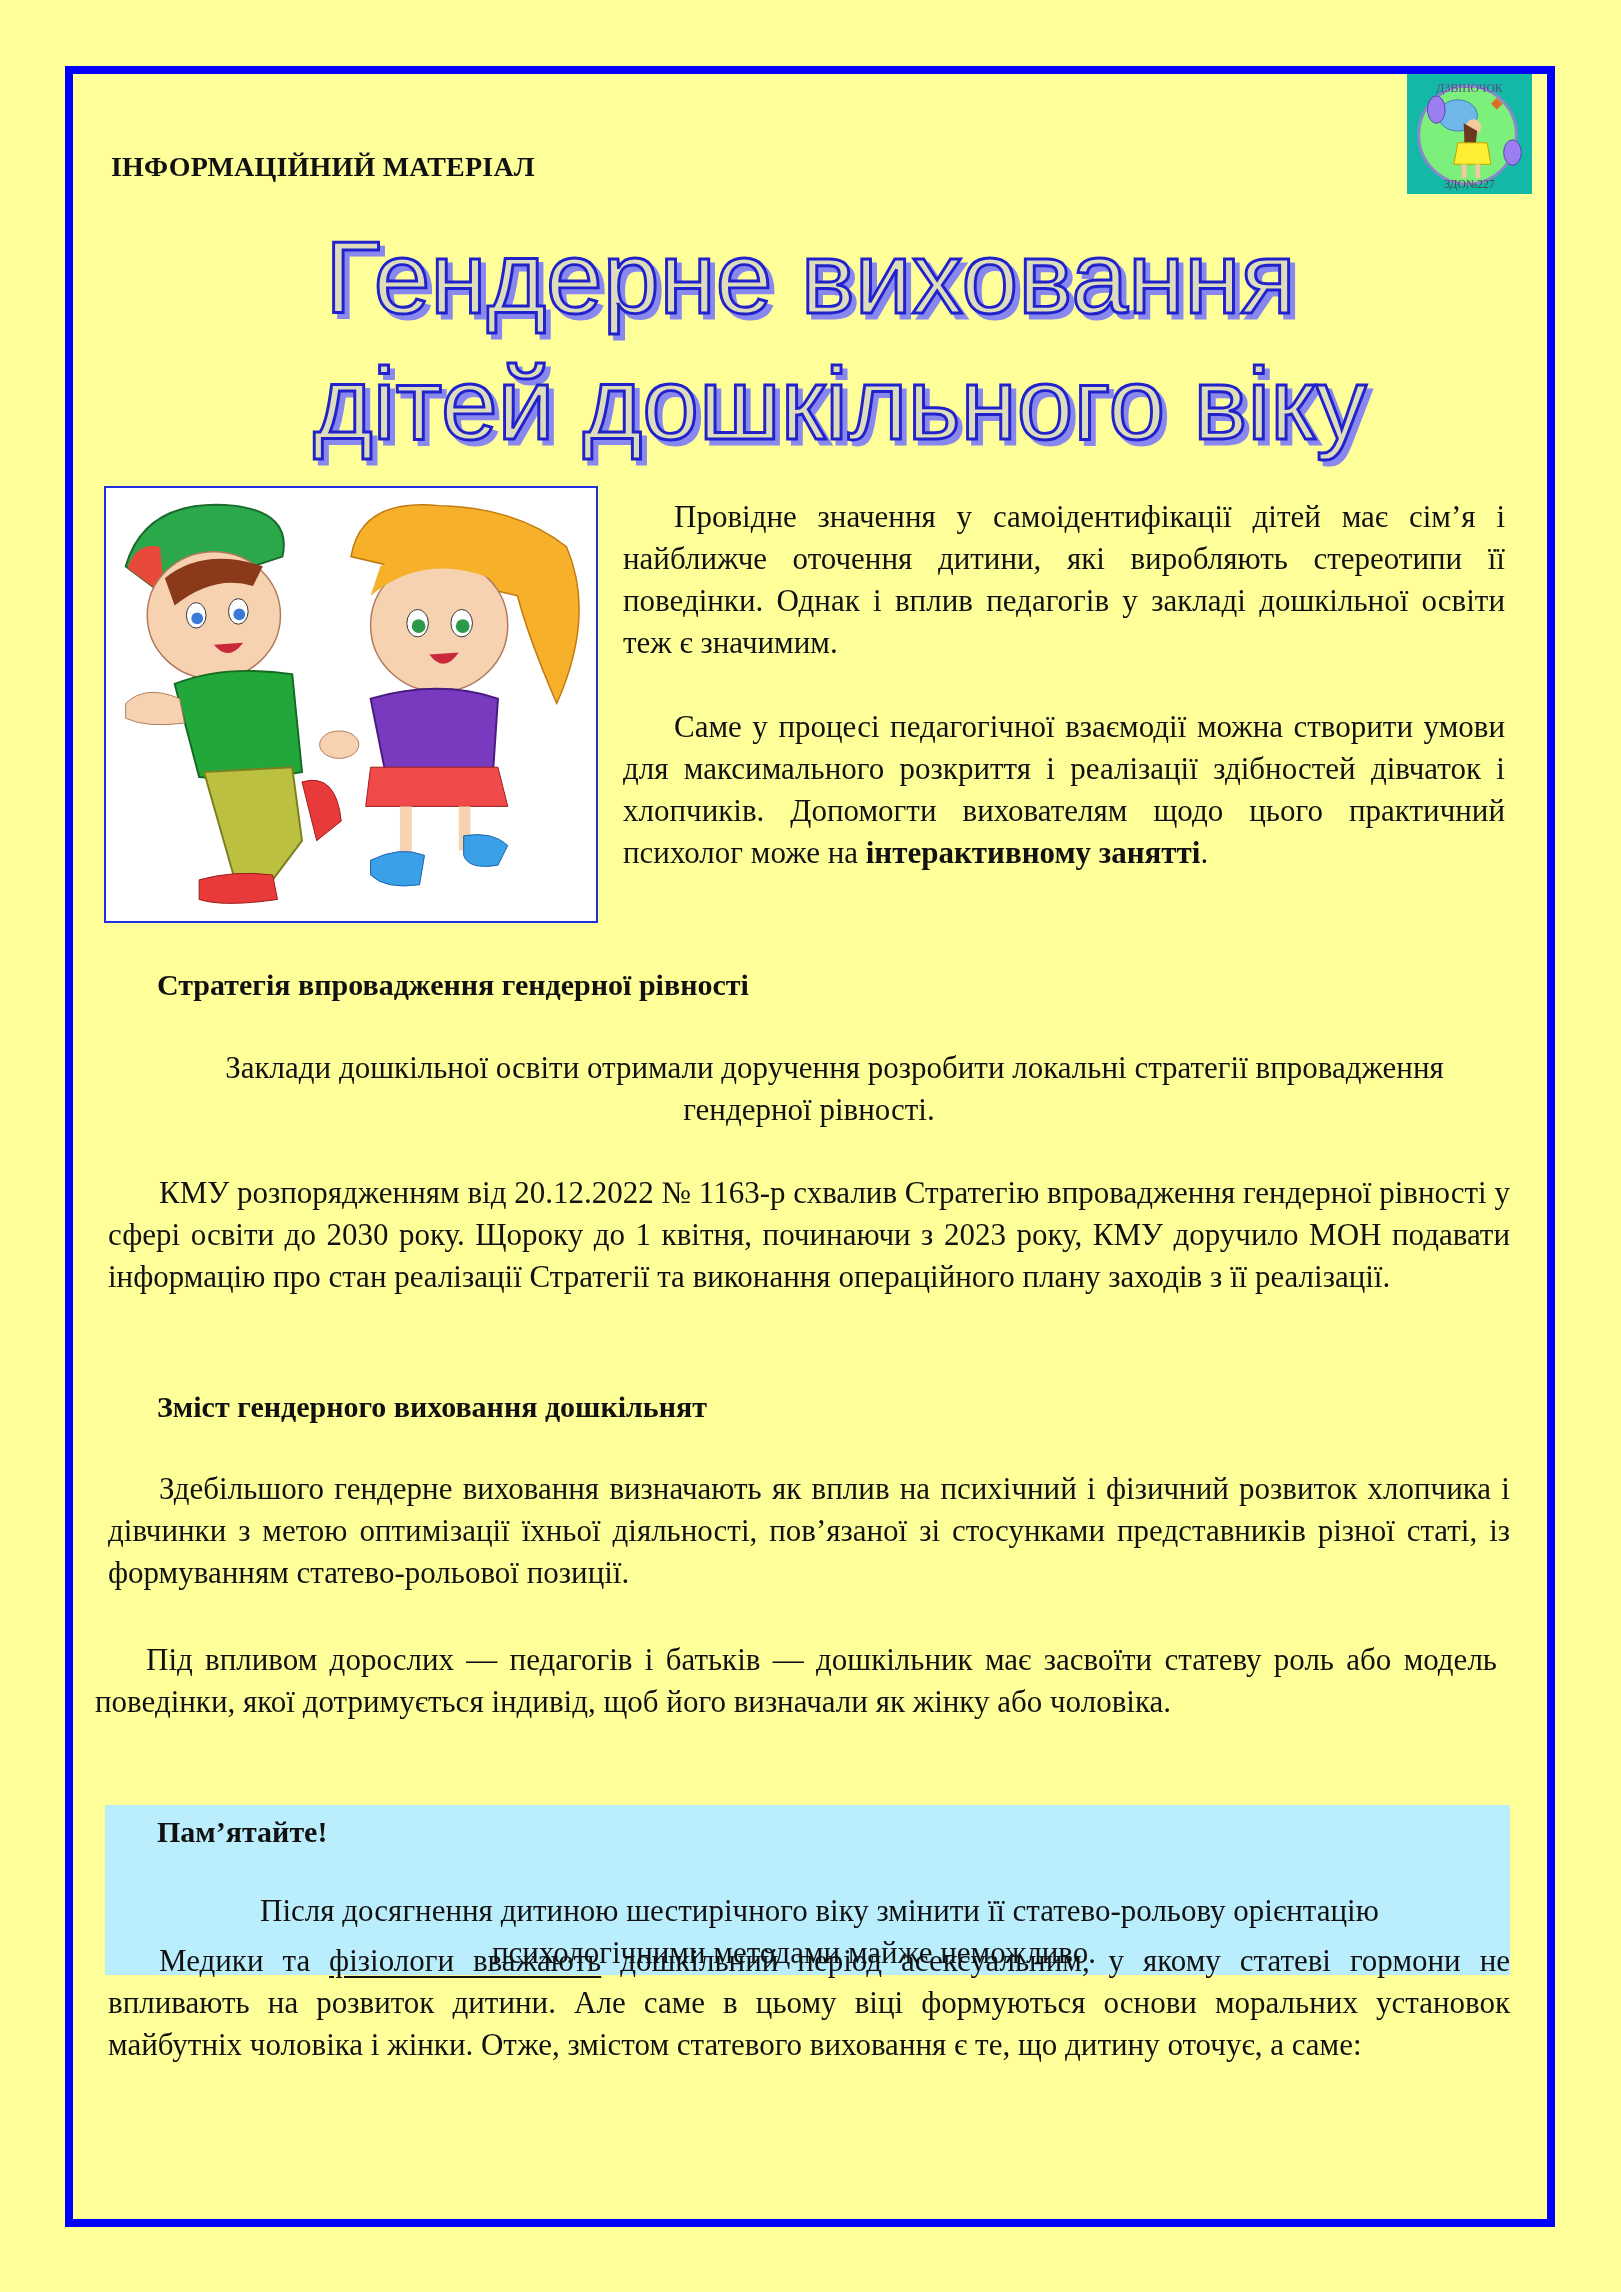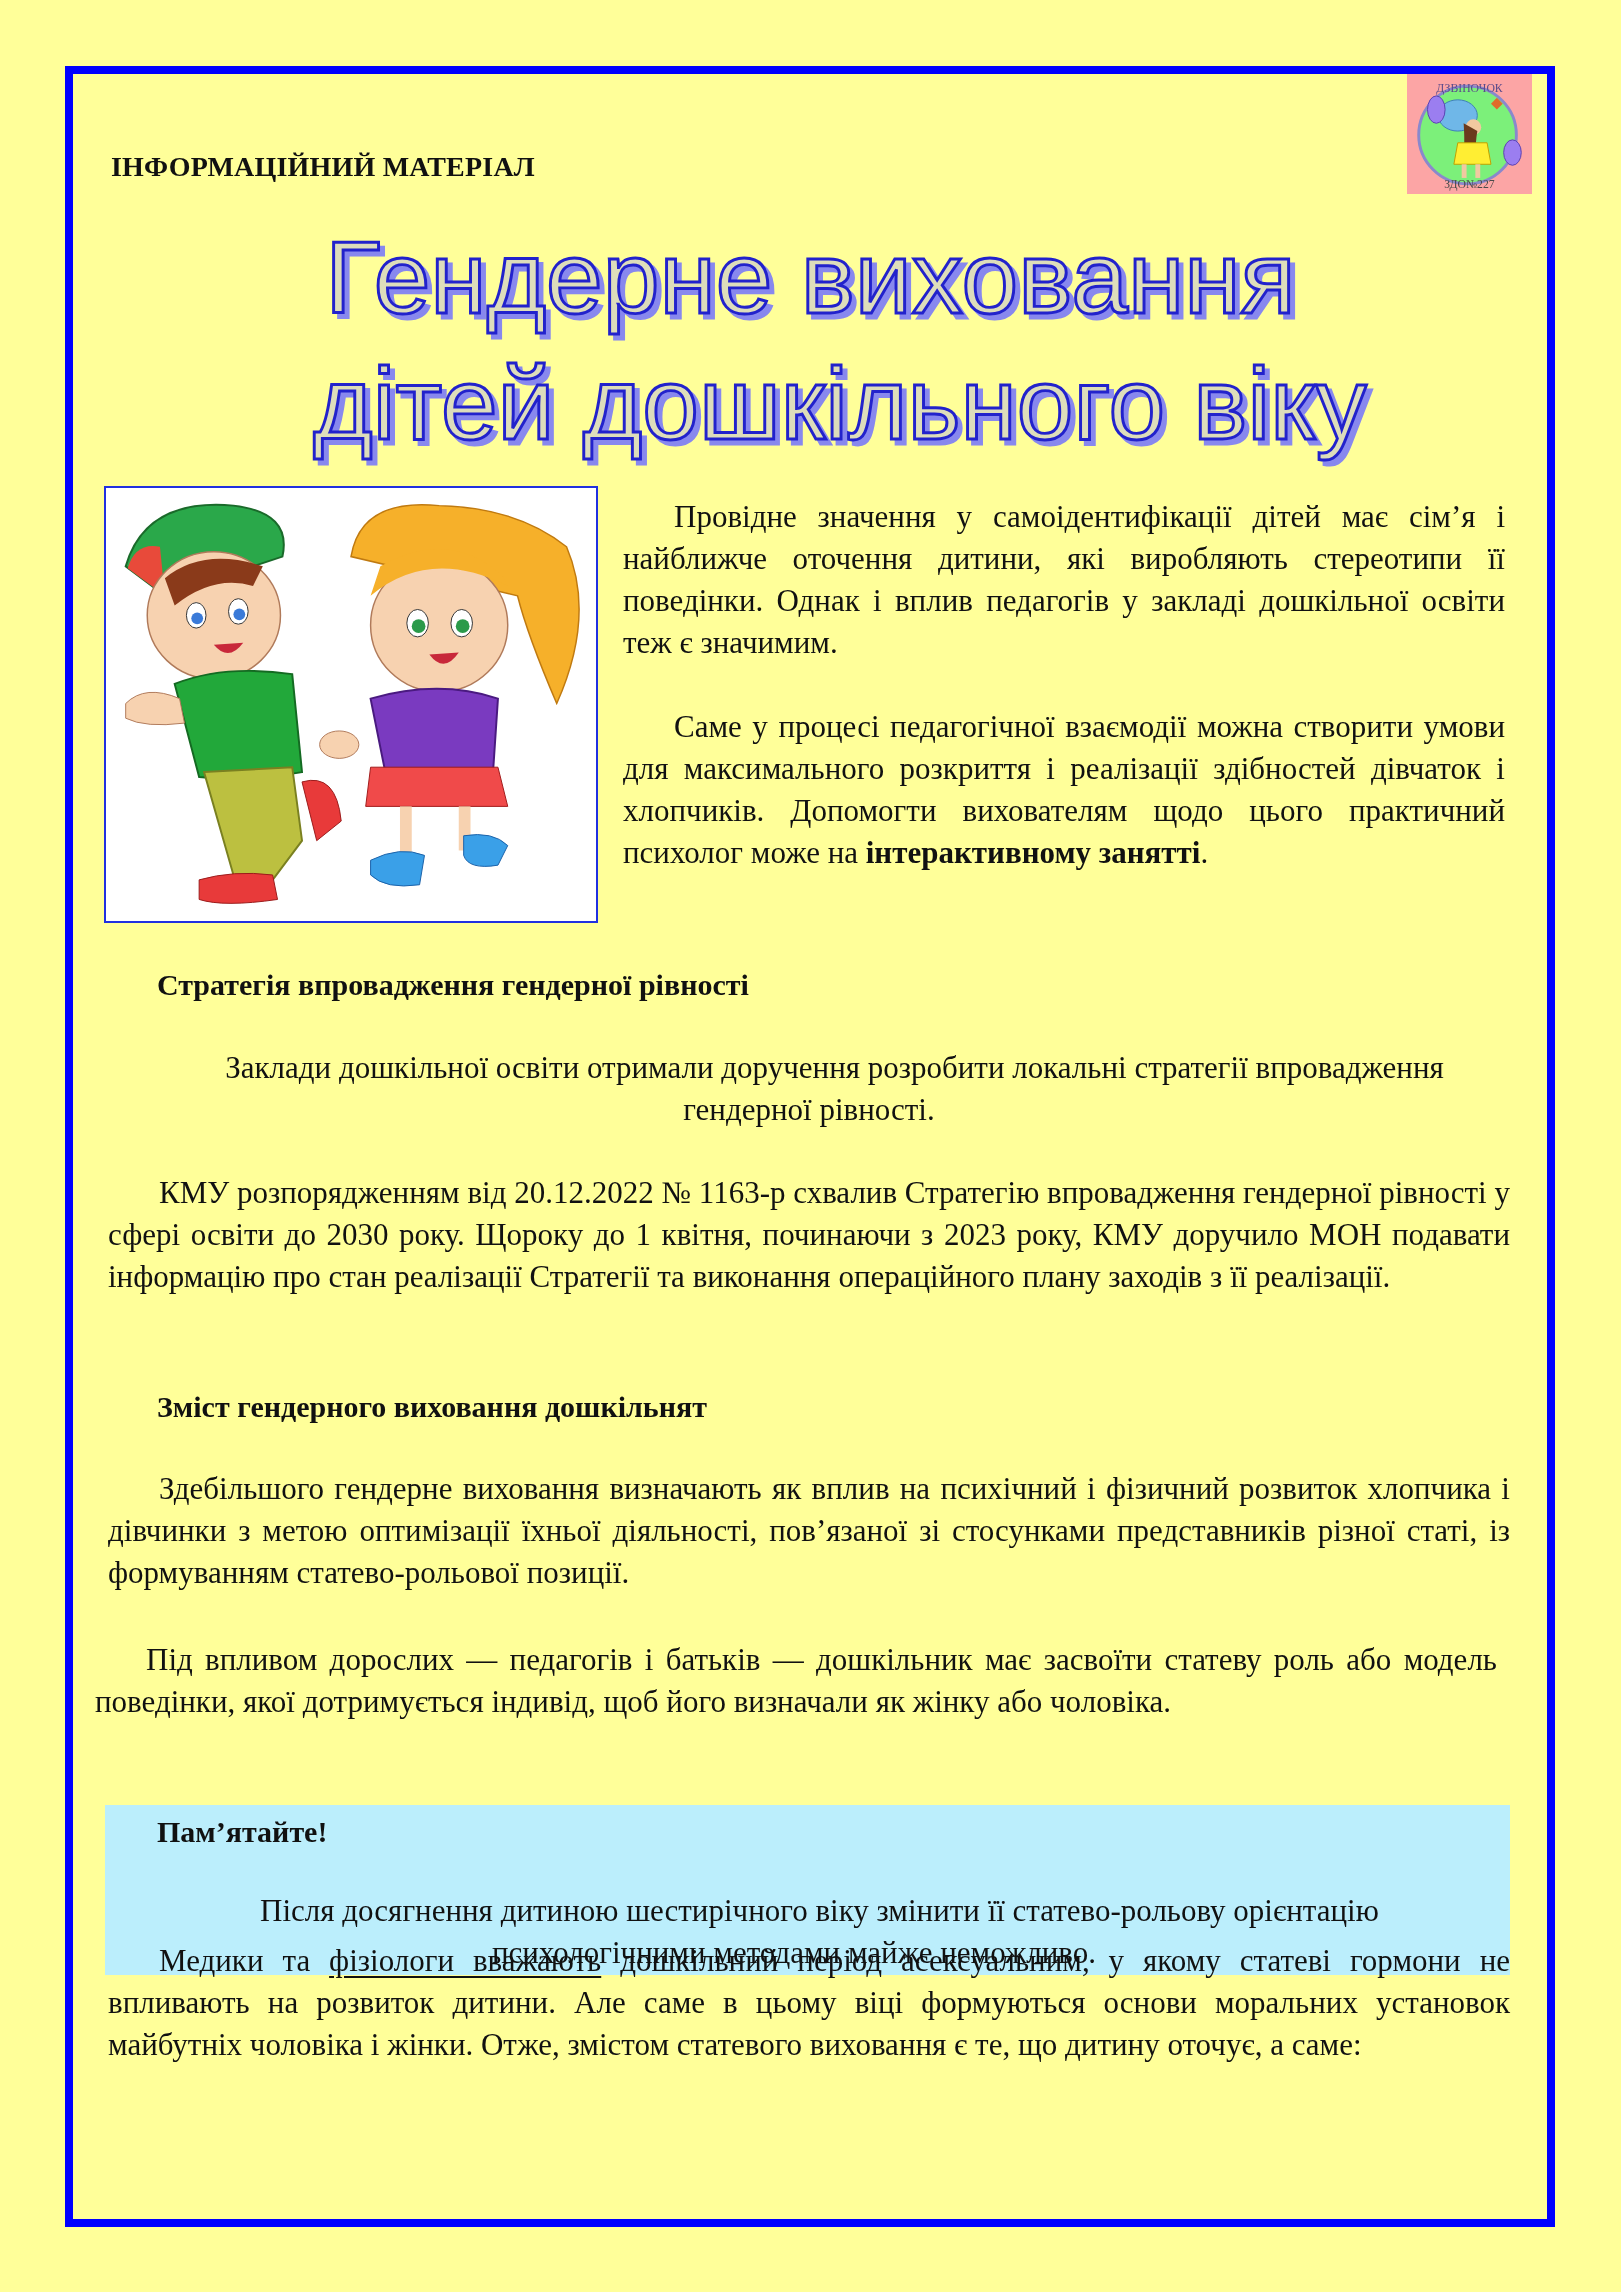--- a/index.html
+++ b/index.html
@@ -14,21 +14,21 @@
   .frame {
     position: absolute;
     left: 65px; top: 66px;
     width: 1474px; height: 2145px;
     border: 8.8px solid #0000ff;
   }
   .logo {
     position: absolute;
     left: 1407px; top: 74px;
     width: 125px; height: 120px;
-    background: #fca5a5;
+    background: #14b8a6;
   }
   .label-top {
     position: absolute;
     left: 111px; top: 151px;
     font-weight: bold;
     font-size: 28px;
     letter-spacing: 0.2px;
   }
   .big-title {
     position: absolute;

